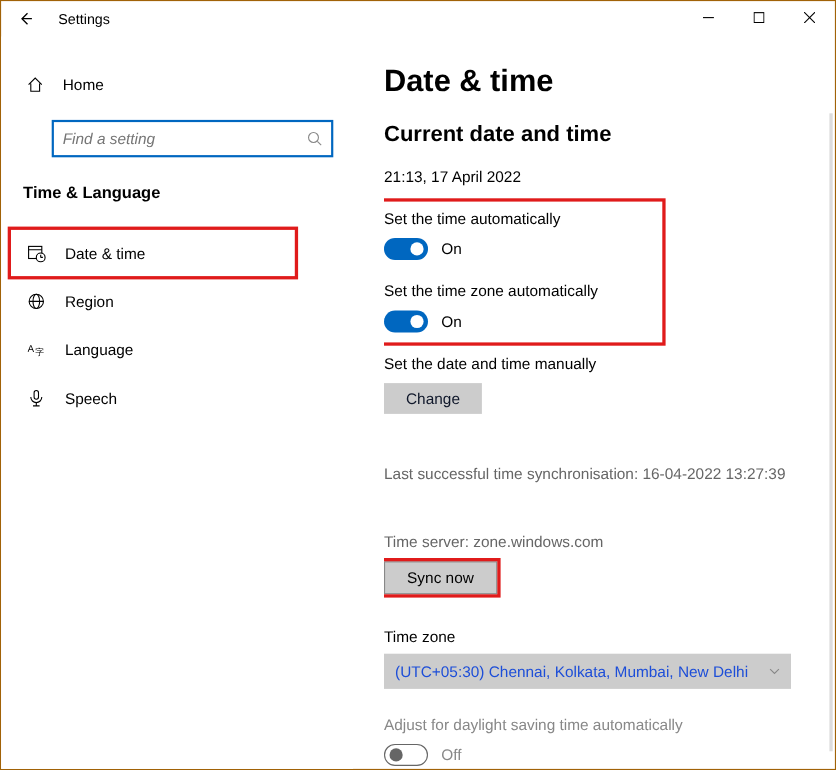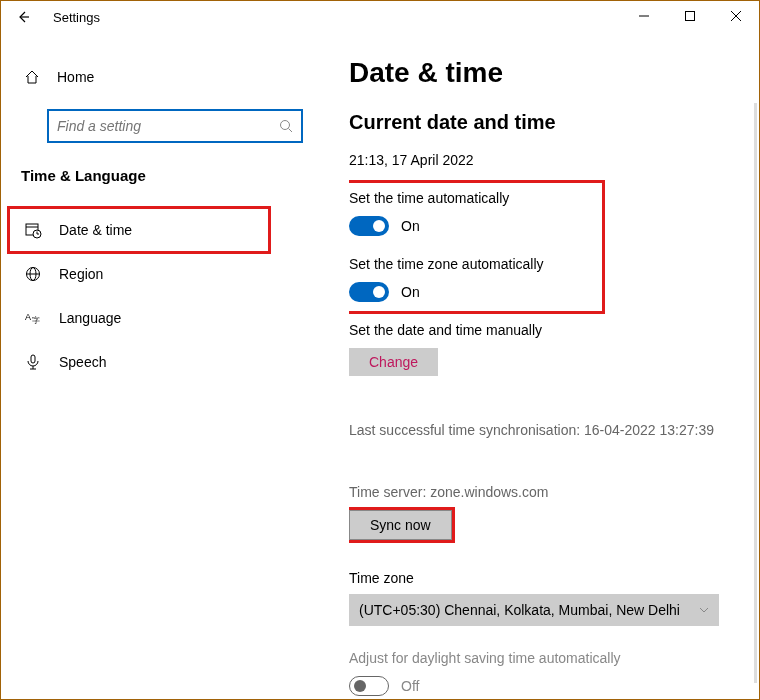--- a/index.html
+++ b/index.html
@@ -188,40 +188,40 @@
   .toggle.on .knob { background: #fff; right: 4px; }
   .toggle.off .knob { background: #666; left: 4px; top: 3px; }
   .toggle-text {
     margin-left: 12px;
     font-size: 14px;
   }
   .btn {
     display: inline-block;
     padding: 6px 20px;
     background: #ccc;
-    color: #be185d;
+    color: #0f172a;
     font-size: 14px;
     border: none;
     cursor: pointer;
   }
   .btn.enabled {
     background: #ccc;
     color: #000;
     border: 1px solid #888;
   }
   .sync-section { margin-top: 28px; }
   .sync-title { font-size: 14px; margin-bottom: 8px; }
   .sync-info { font-size: 14px; color: #666; margin-bottom: 2px; margin-top: 46px; }
   .tz-section { margin-top: 30px; }
   .tz-label { font-size: 14px; margin-bottom: 8px; }
   .tz-select {
     width: 370px;
     height: 32px;
     background: #ccc;
-    color: #000000;
+    color: #1d4ed8;
     display: flex;
     align-items: center;
     padding: 0 10px;
     font-size: 14px;
     justify-content: space-between;
   }
   .dst-section { margin-top: 24px; }
   .dst-label { font-size: 14px; color: #888; margin-bottom: 10px; }
   .scrollbar-track {
     position: absolute;

